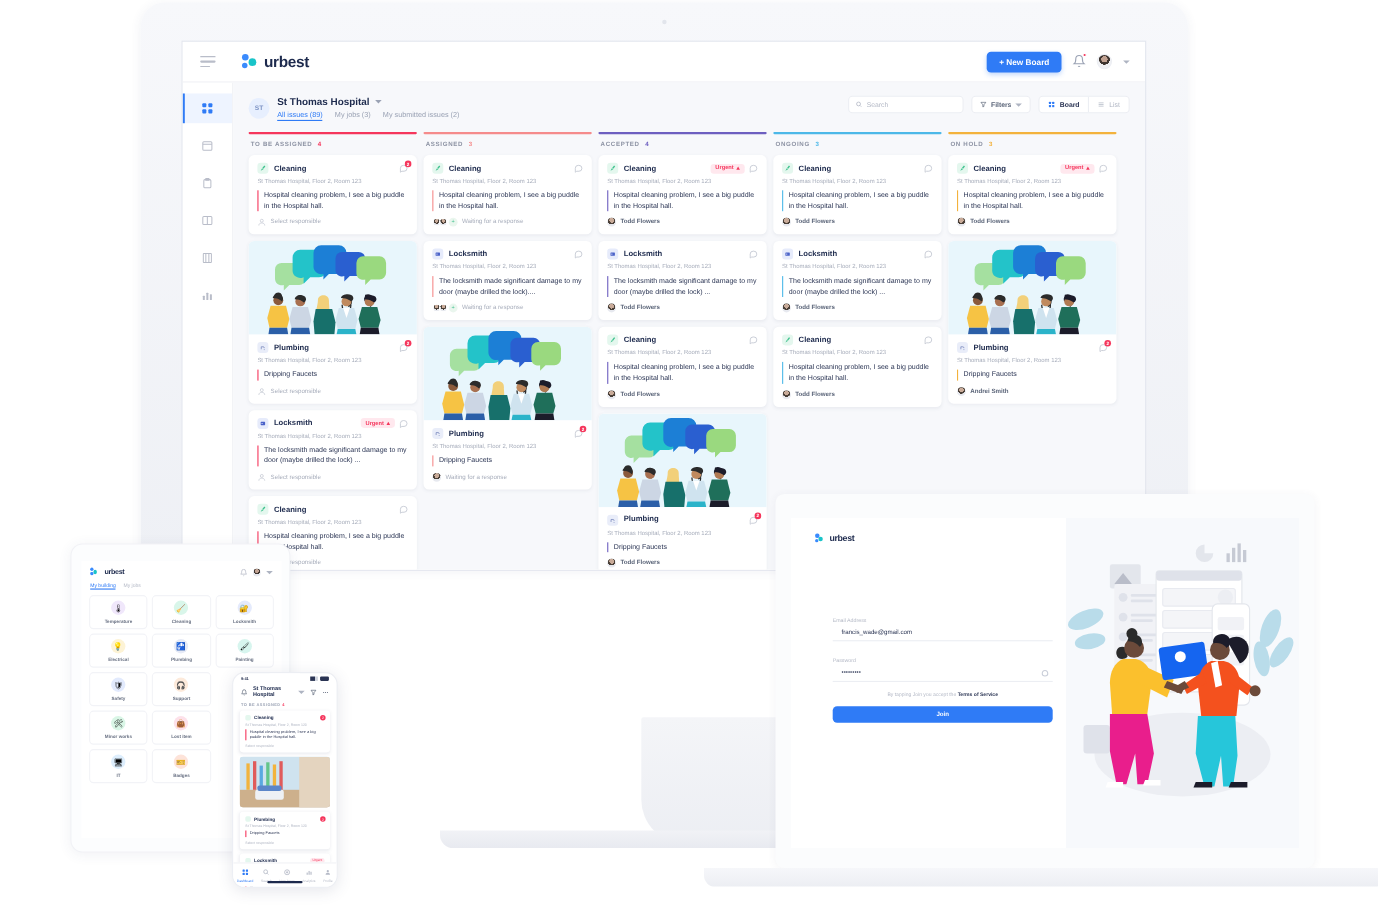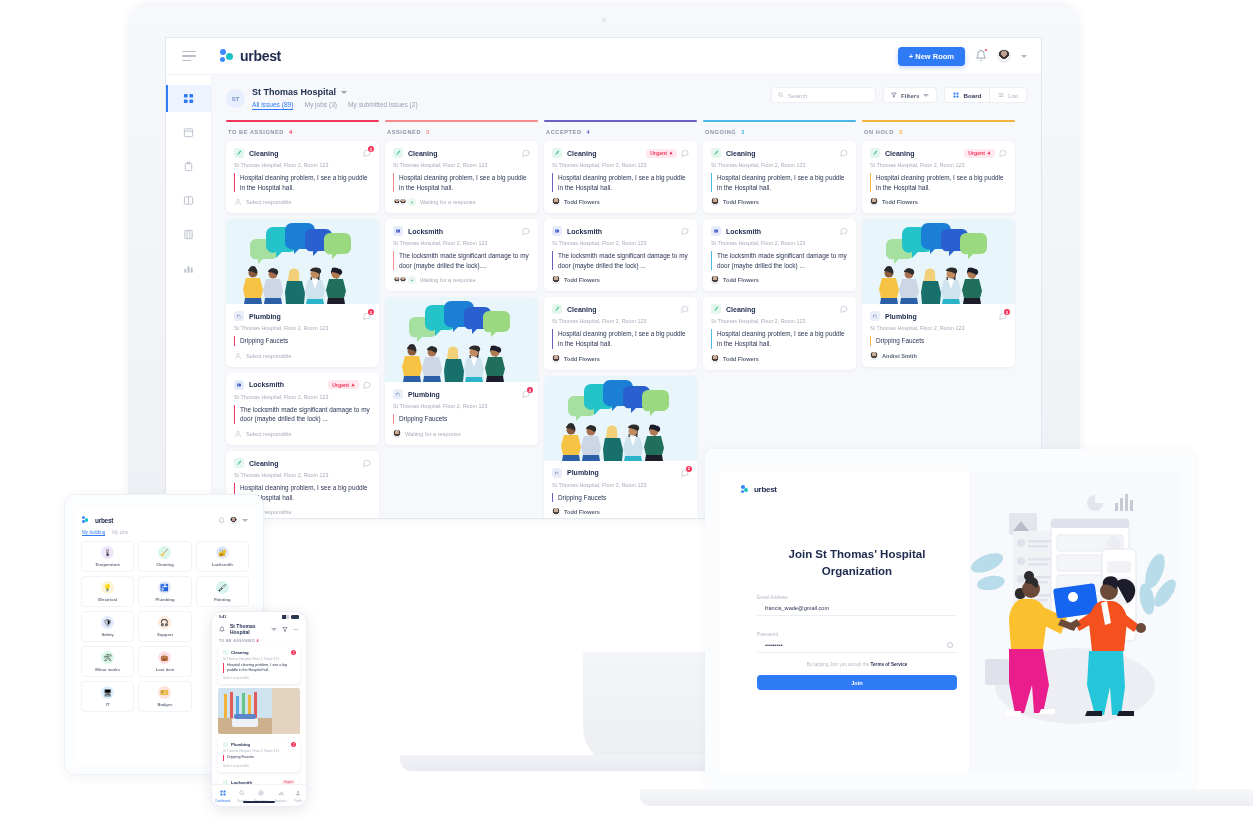--- a/index.html
+++ b/index.html
@@ -235,21 +235,21 @@
           </div>
         <div class="brand">
           <div class="brand-mark">
             <span class="b1"></span>
               <span class="b2"></span>
               <span class="b3"></span>
           </div>
           <div class="brand-text">urbest</div>
         </div>
         <div class="topbar-right">
-          <button class="btn-new">+ New Room</button>
+          <button class="btn-new">+ New Board</button>
           <div class="bell">
             <svg viewBox="0 0 24 24" fill="none" stroke="#9aa2b4" stroke-width="2">
                 <path d="M18 8a6 6 0 1 0-12 0c0 7-3 9-3 9h18s-3-2-3-9"></path>
                 <path d="M13.7 21a2 2 0 0 1-3.4 0"></path>
               </svg>
             <span class="dot"></span>
           </div>
           <div class="avatar"></div>
           <div class="caret"></div>
         </div>
@@ -1000,21 +1000,20 @@
       <div class="lp-brand">
         <div class="brand-mark">
           <span class="b1"></span>
             <span class="b2"></span>
             <span class="b3"></span>
         </div>
         <div class="brand-text">urbest</div>
       </div>
 
       <div class="join-wrap">
-        <div class="join-title">Join St Thomas' Hospital Organization</div>
         <div class="field-label">Email Address</div>
         <div class="field">
           <span>francis_wade@gmail.com</span>
         </div>
         <div class="field-label">Password</div>
         <div class="field">
           <span>•••••••••</span>
           <span class="eye"></span>
         </div>
         <div class="tos">

